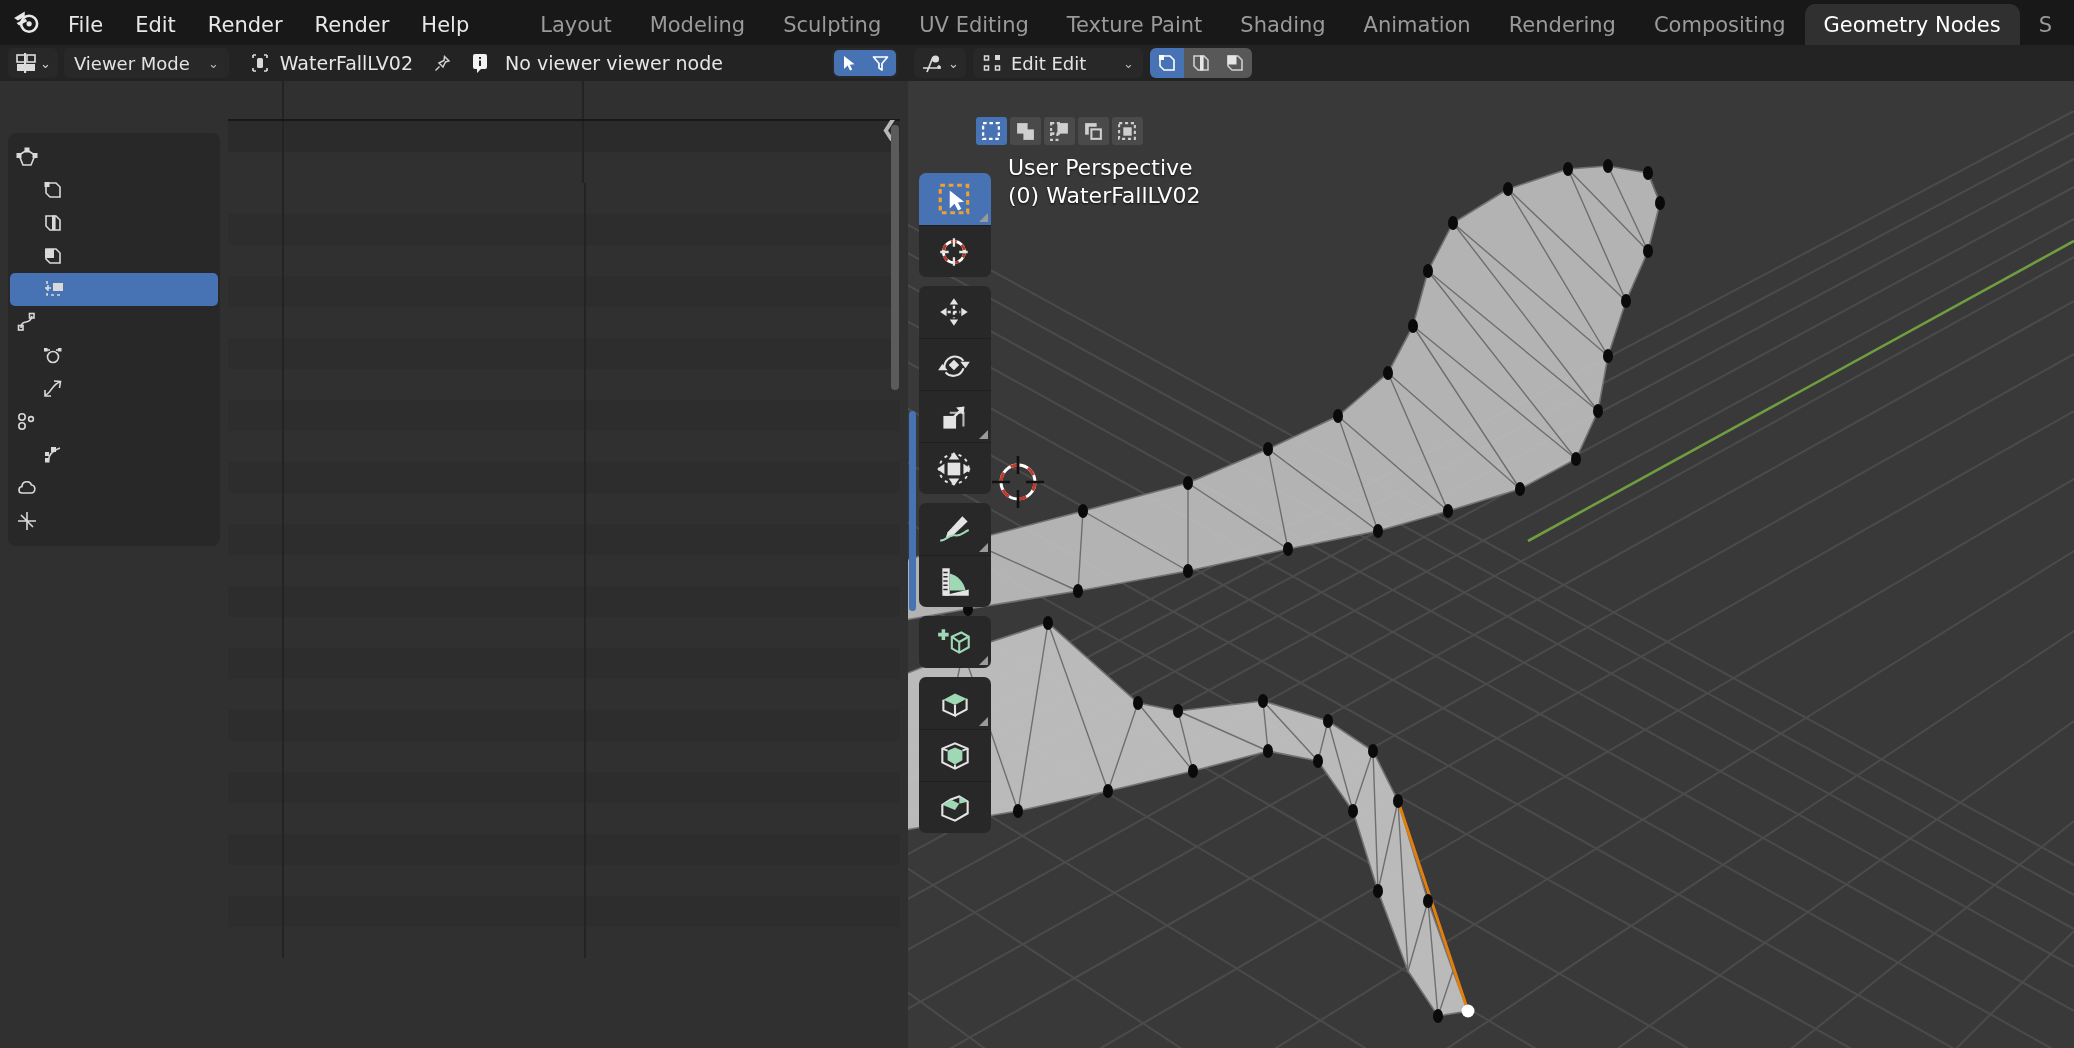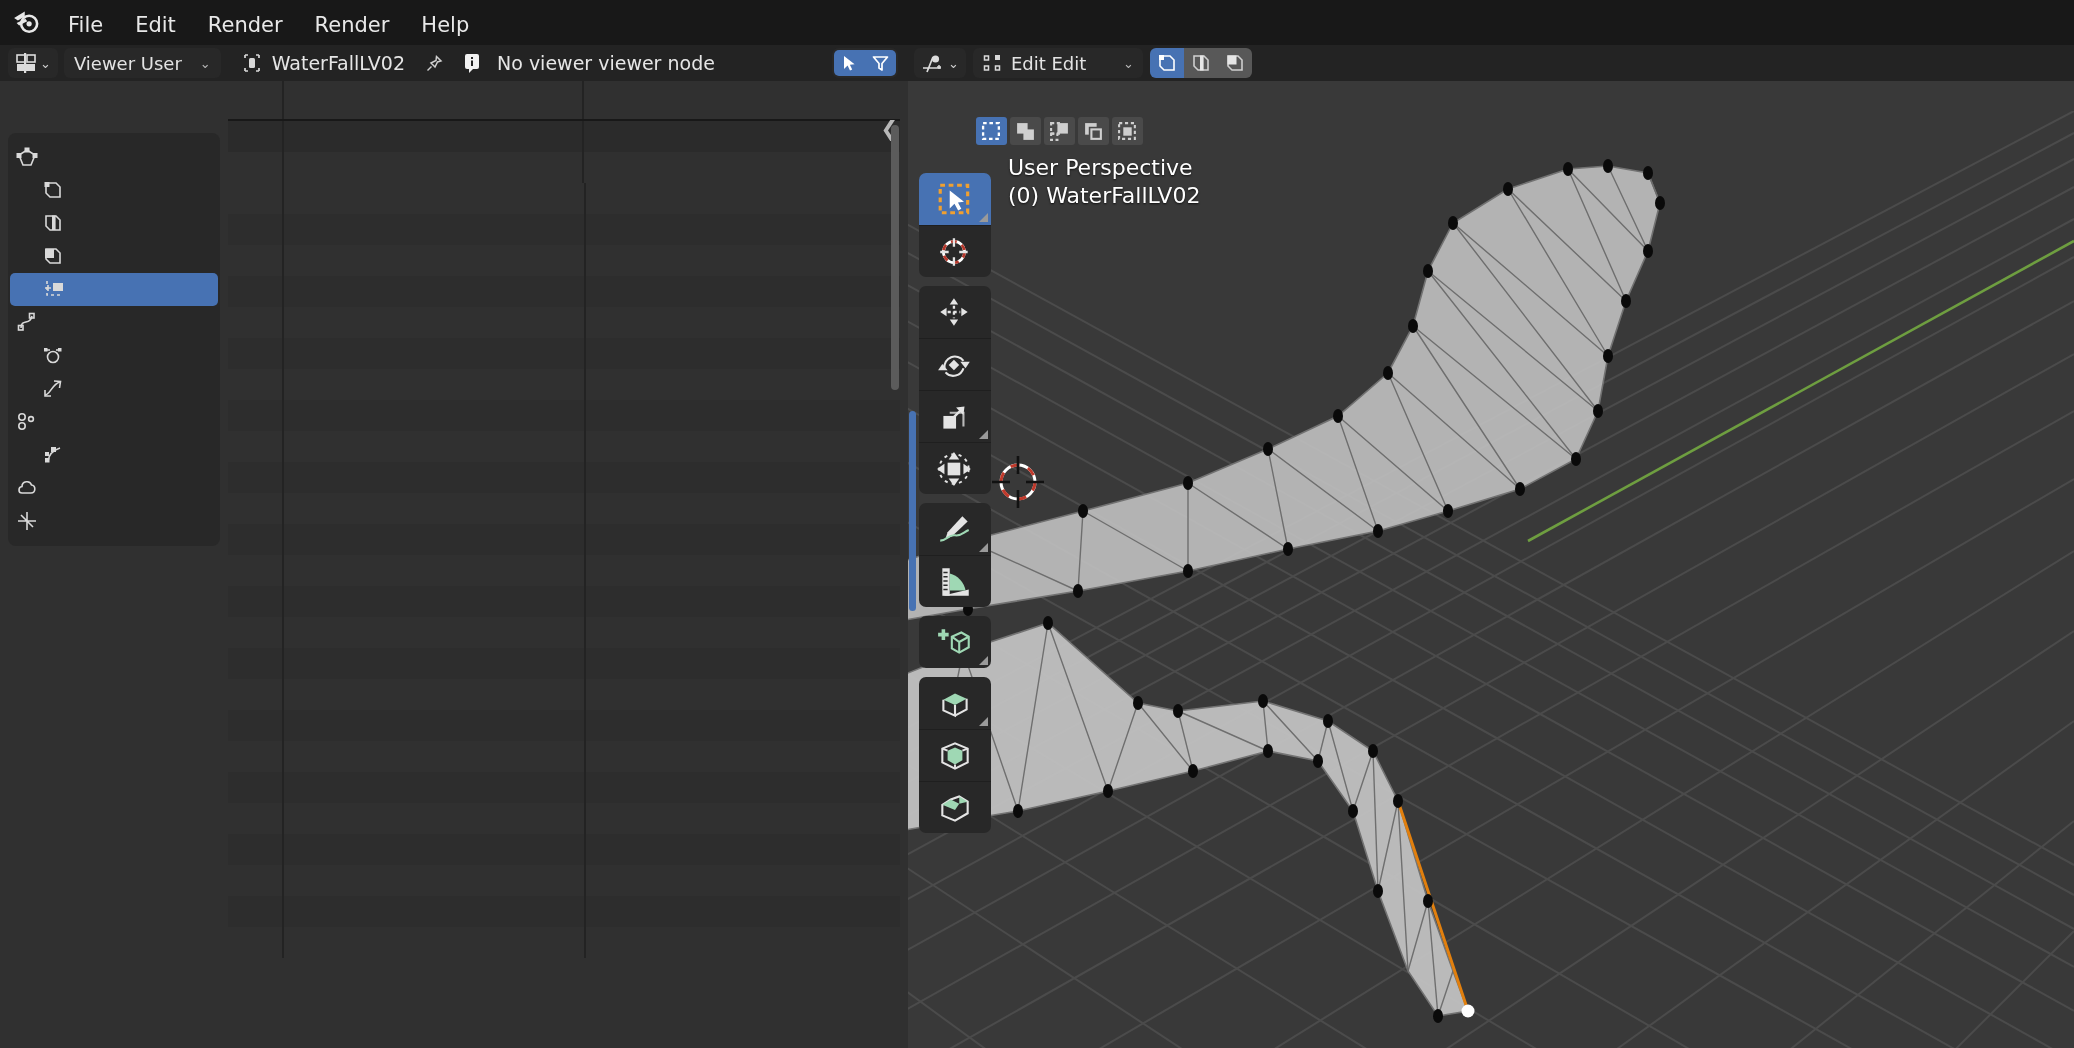--- a/index.html
+++ b/index.html
@@ -206,37 +206,50 @@
         <path d="M4.5 13.6 L11.5 10.1 L13 12.2 L6.5 15.6 Z" fill="#e8e8e8"></path>
       </svg>
     </div>
     <div id="menus" style="display:flex;align-items:flex-end;">
         <div class="menu-item">File</div>
         <div class="menu-item">Edit</div>
         <div class="menu-item">Render</div>
         <div class="menu-item">Render</div>
         <div class="menu-item">Help</div>
       </div>
+    <div class="ws-tabs" id="wstabs">
+        <div class="ws-tab">Layout</div>
+        <div class="ws-tab">Modeling</div>
+        <div class="ws-tab">Sculpting</div>
+        <div class="ws-tab">UV Editing</div>
+        <div class="ws-tab">Texture Paint</div>
+        <div class="ws-tab">Shading</div>
+        <div class="ws-tab">Animation</div>
+        <div class="ws-tab">Rendering</div>
+        <div class="ws-tab">Compositing</div>
+        <div class="ws-tab active">Geometry Nodes</div>
+        <div class="ws-tab">S</div>
+      </div>
   </div>
 
   <div class="spreadsheet">
 
     <div class="sp-header">
       <div class="sp-editor-btn">
         <svg width="22" height="20" viewBox="0 0 22 20" aria-hidden="true">
           <rect x="2" y="2" width="8" height="7" fill="none" stroke="#dcdcdc" stroke-width="1.6"></rect>
           <rect x="12" y="2" width="8" height="7" fill="none" stroke="#dcdcdc" stroke-width="1.6"></rect>
           <rect x="2" y="11" width="18" height="7" fill="#dcdcdc"></rect>
           <rect x="9" y="0" width="2.2" height="20" fill="#dcdcdc"></rect>
         </svg>
         <span style="color:#cfcfcf;font-size:13px;">⌄</span>
       </div>
 
       <div class="dd">
-        <span>Viewer User</span>
+        <span>Viewer Mode</span>
         <span style="color:#b9b9b9;font-size:13px;margin-left:18px;">⌄</span>
       </div>
 
       <div class="sp-obj">
         <svg width="22" height="22" viewBox="0 0 22 22" aria-hidden="true">
           <path d="M4 3 H7 M4 3 V6 M18 3 H15 M18 3 V6 M4 19 H7 M4 19 V16 M18 19 H15 M18 19 V16" stroke="#d9d9d9" stroke-width="1.7" fill="none"></path>
           <rect x="8" y="6" width="6" height="10" rx="1.5" fill="#d9d9d9"></rect>
         </svg>
         <span class="sp-obj-name">WaterFallLV02</span>
         <svg width="21" height="21" viewBox="0 0 21 21" style="margin-left:10px" aria-hidden="true">

